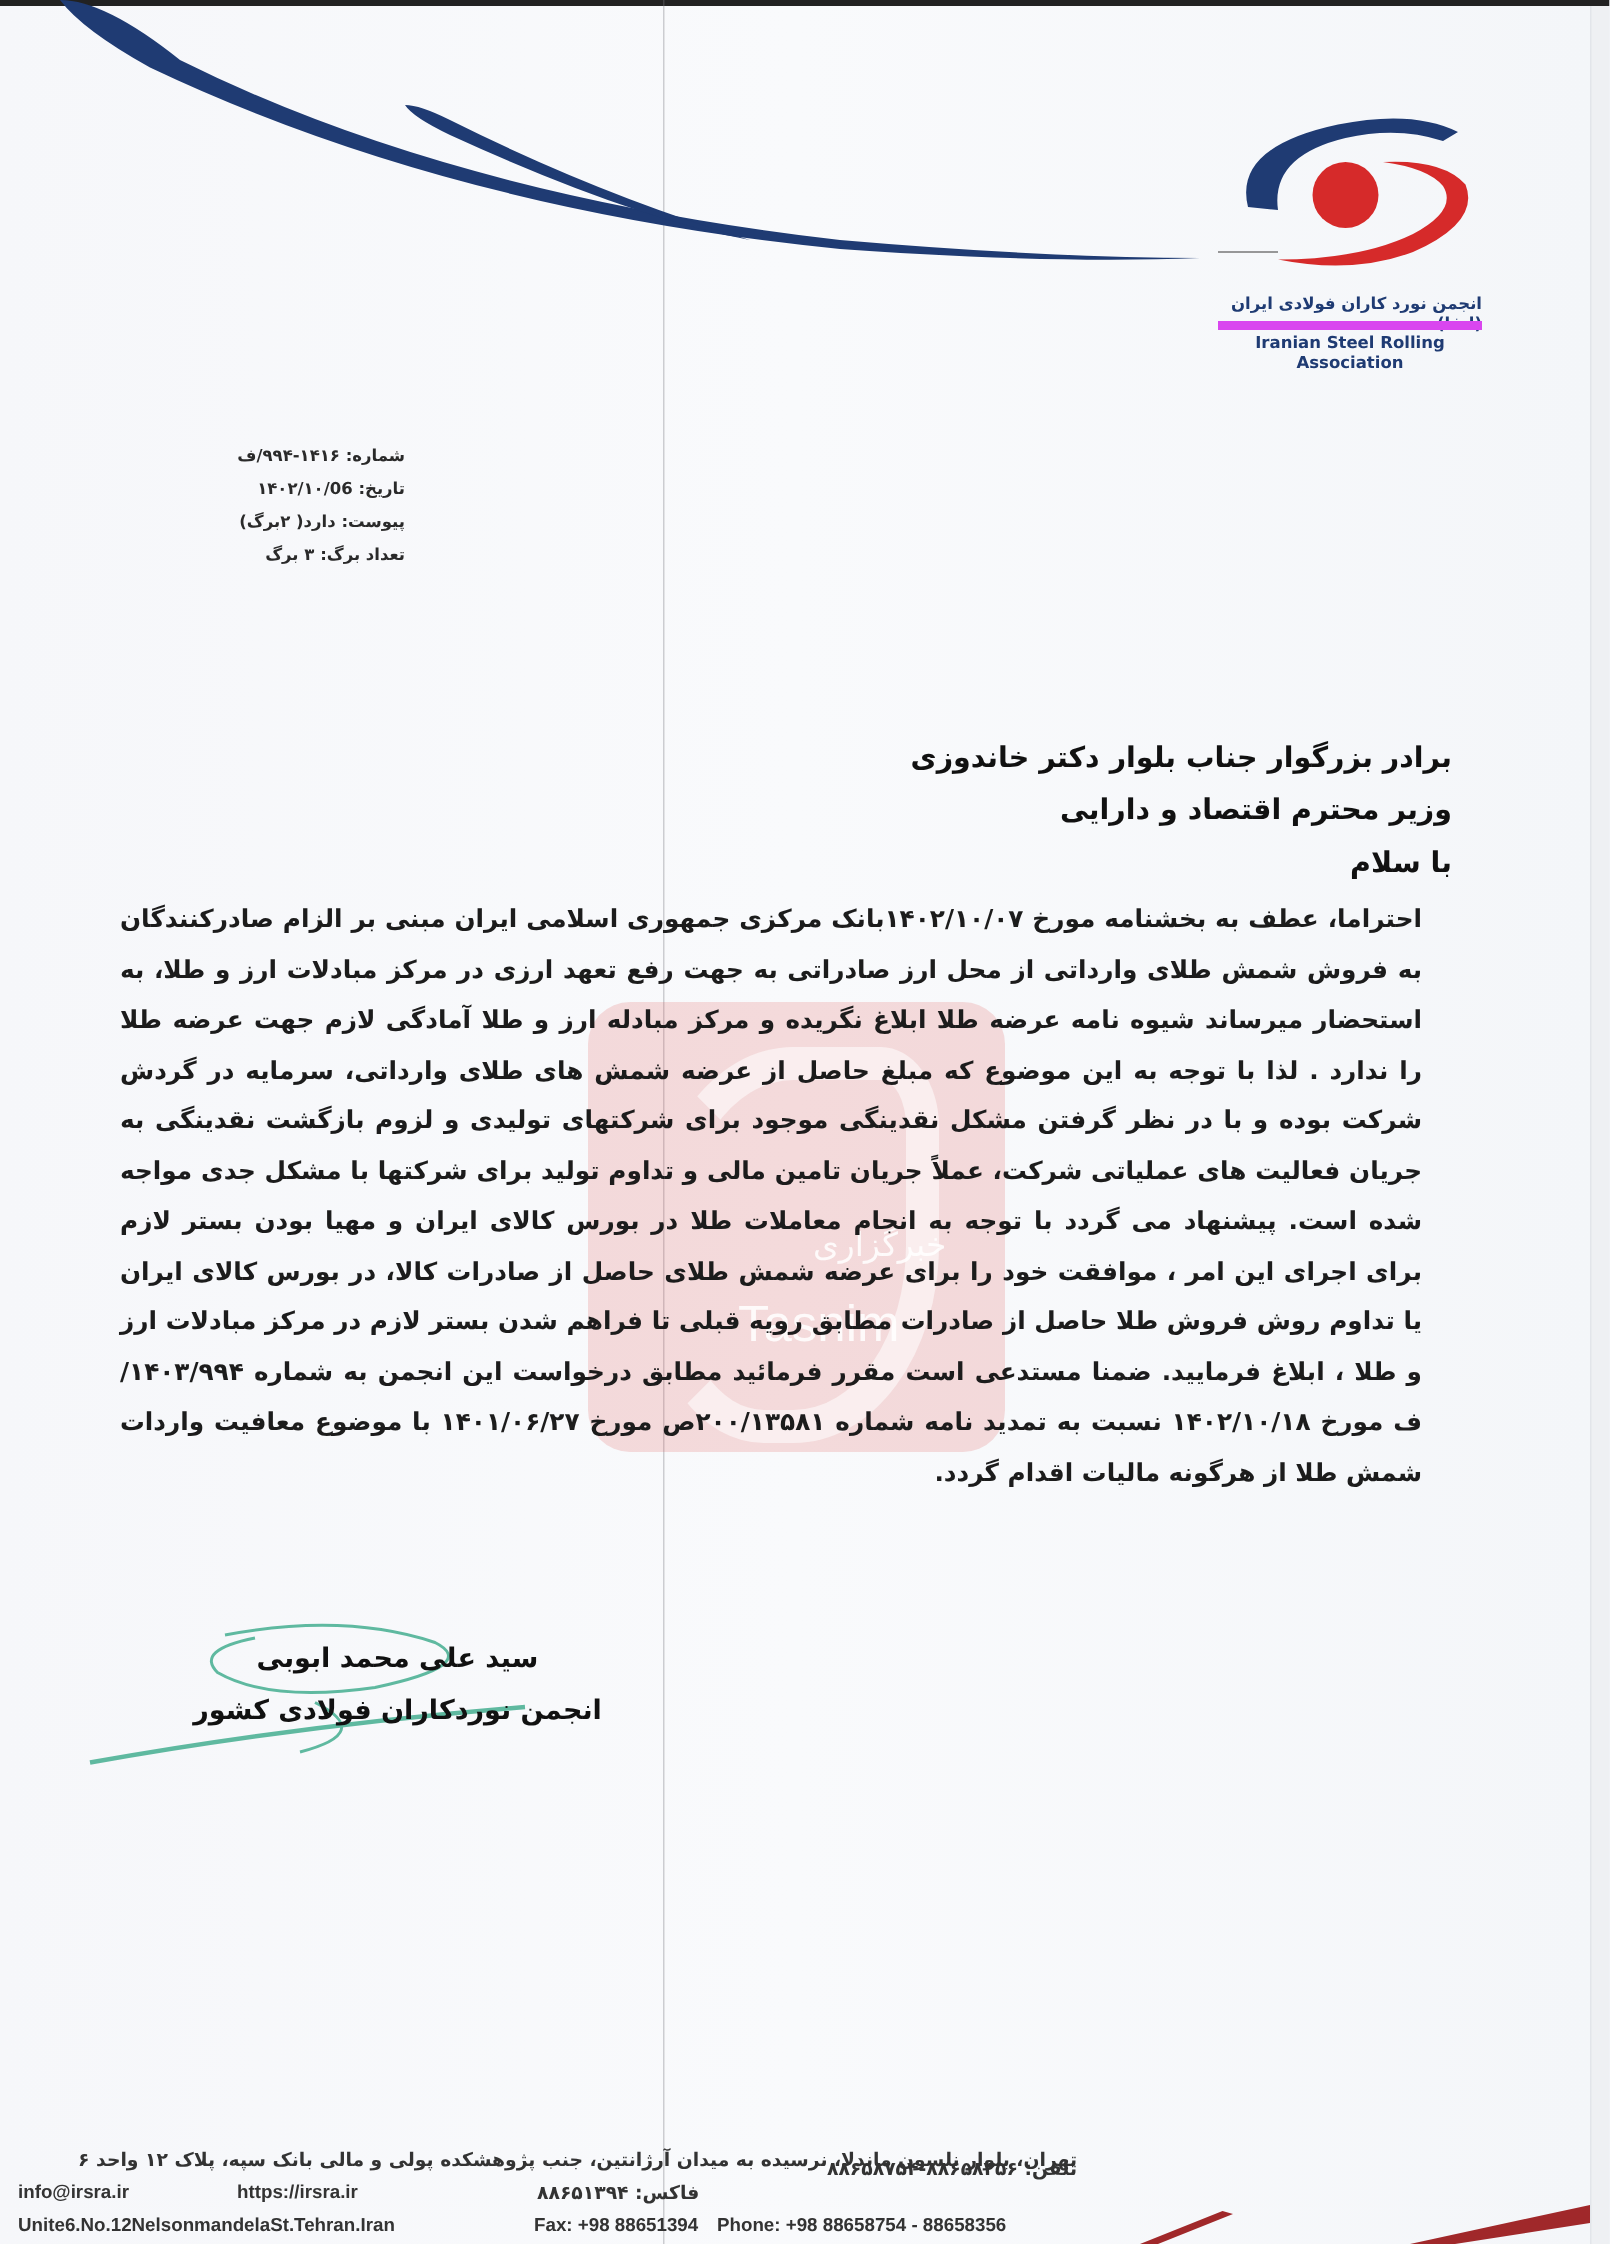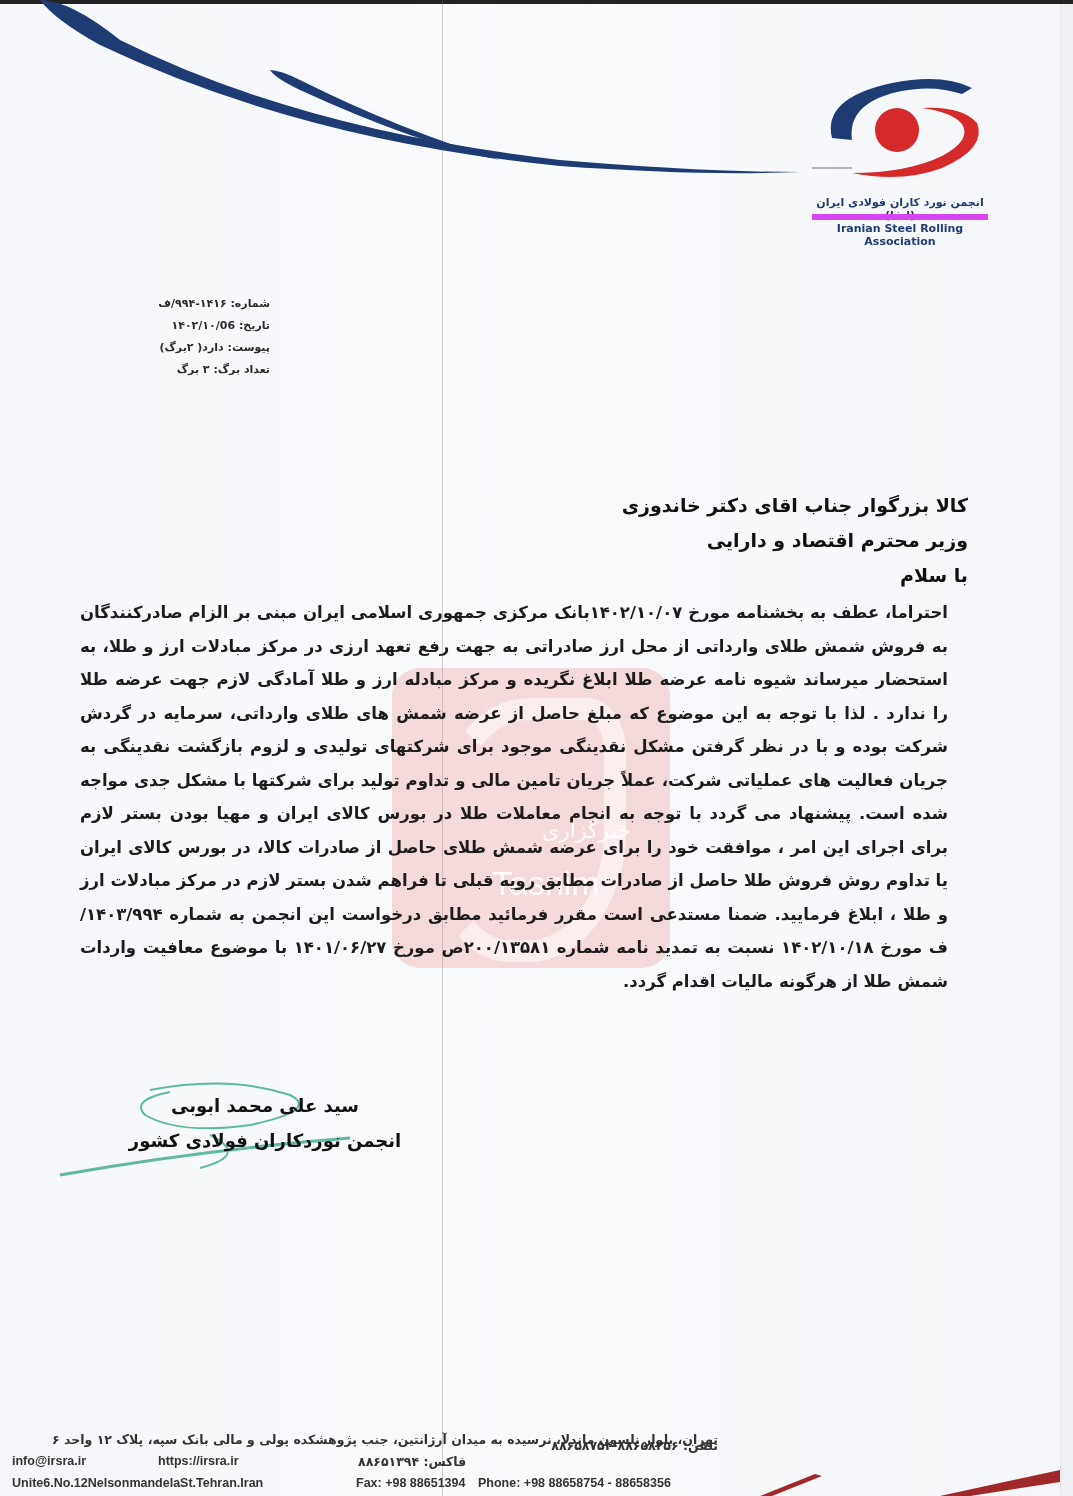--- a/index.html
+++ b/index.html
@@ -11,21 +11,21 @@
     }
     .page {
       position: absolute; left: 0; top: 0; width: 1060px; height: 1496px;
       background: linear-gradient(90deg, #f6f7fa 0%, #f9fafc 50%, #f4f6f9 100%);
     }
     .right-edge { position: absolute; left: 1060px; top: 0; width: 13px; height: 1496px; background: #eef0f3; border-left: 1px solid #e2e5ea; }
     .top-bar { position: absolute; left: 0; top: 0; width: 1073px; height: 4px; background: #222; }
     .fold-line { position: absolute; left: 442px; top: 0; width: 1px; height: 1496px; background: rgba(120,120,130,0.35); }
     .swoosh { position: absolute; left: 0; top: 0; }
     .logo { position: absolute; left: 812px; top: 68px; width: 180px; height: 120px; }
-    .logo-fa { position: absolute; left: 812px; top: 196px; width: 176px; text-align: center; direction: rtl; font-size: 11px; font-weight: bold; color: #1f3b73; }
+    .logo-fa { position: absolute; left: 812px; top: 196px; width: 176px; text-align: right; direction: rtl; font-size: 11px; font-weight: bold; color: #1f3b73; }
     .logo-en { position: absolute; left: 812px; top: 214px; width: 176px; text-align: center; font-size: 11px; font-weight: bold; color: #1f3b73; border-top: 6px solid #d946ef; padding-top: 2px; }
 
     .meta { position: absolute; left: 120px; top: 293px; width: 150px; direction: rtl; text-align: right; font-size: 11px; font-weight: bold; line-height: 22px; color: #2a2a2a; }
 
     .watermark { position: absolute; left: 392px; top: 668px; width: 278px; height: 300px; border-radius: 28px; background: rgba(225,90,90,0.20); }
     .watermark .wm-fa { position: absolute; left: 150px; top: 150px; font-size: 22px; color: rgba(255,255,255,0.85); direction: rtl; }
     .watermark .wm-en { position: absolute; left: 100px; top: 196px; font-size: 34px; color: rgba(255,255,255,0.85); font-family: "Liberation Sans", sans-serif; }
     .watermark .wm-shape { position: absolute; left: 40px; top: 30px; width: 150px; height: 220px; border: 22px solid rgba(255,255,255,0.55); border-radius: 50% 20% 50% 40%; border-left-color: transparent; }
 
     .addressee { position: absolute; right: 105px; top: 488px; width: 600px; direction: rtl; text-align: right; font-size: 19px; font-weight: bold; line-height: 35px; color: #111; }
@@ -75,21 +75,21 @@
   <div><span>تعداد برگ:</span> <span>۳ برگ</span></div>
 </div>
 
 <div class="watermark">
   <div class="wm-shape"></div>
   <div class="wm-fa">خبرگزاری</div>
   <div class="wm-en">Tasnim</div>
 </div>
 
 <div class="addressee">
-  <div>کالا بزرگوار جناب اقای دکتر خاندوزی</div>
+  <div>برادر بزرگوار جناب بلوار دکتر خاندوزی</div>
   <div>وزیر محترم اقتصاد و دارایی</div>
   <div>با سلام</div>
 </div>
 
 <div class="body-text">
   <p>احتراما، عطف به بخشنامه مورخ ۱۴۰۲/۱۰/۰۷بانک مرکزی جمهوری اسلامی ایران مبنی بر الزام صادرکنندگان به فروش شمش طلای وارداتی از محل ارز صادراتی به جهت رفع تعهد ارزی در مرکز مبادلات ارز و طلا، به استحضار میرساند شیوه نامه عرضه طلا ابلاغ نگریده و مرکز مبادله ارز و طلا آمادگی لازم جهت عرضه طلا را ندارد . لذا با توجه به این موضوع که مبلغ حاصل از عرضه شمش های طلای وارداتی، سرمایه در گردش شرکت بوده و با در نظر گرفتن مشکل نقدینگی موجود برای شرکتهای تولیدی و لزوم بازگشت نقدینگی به جریان فعالیت های عملیاتی شرکت، عملاً جریان تامین مالی و تداوم تولید برای شرکتها با مشکل جدی مواجه شده است. پیشنهاد می گردد با توجه به انجام معاملات طلا در بورس کالای ایران و مهیا بودن بستر لازم برای اجرای این امر ، موافقت خود را برای عرضه شمش طلای حاصل از صادرات کالا، در بورس کالای ایران یا تداوم روش فروش طلا حاصل از صادرات مطابق رویه قبلی تا فراهم شدن بستر لازم در مرکز مبادلات ارز و طلا ، ابلاغ فرمایید. ضمنا مستدعی است مقرر فرمائید مطابق درخواست این انجمن به شماره ۱۴۰۳/۹۹۴/ف مورخ ۱۴۰۲/۱۰/۱۸ نسبت به تمدید نامه شماره ۲۰۰/۱۳۵۸۱ص مورخ ۱۴۰۱/۰۶/۲۷ با موضوع معافیت واردات شمش طلا از هرگونه مالیات اقدام گردد.</p>
 </div>
 
 <svg class="signature" width="320" height="100" viewBox="0 0 320 100">
   <path d="M100 10 Q 180 -5 240 15 Q 270 30 200 45 Q 130 55 95 35 Q 80 20 120 12" fill="none" stroke="#5fb9a0" stroke-width="2"></path>

